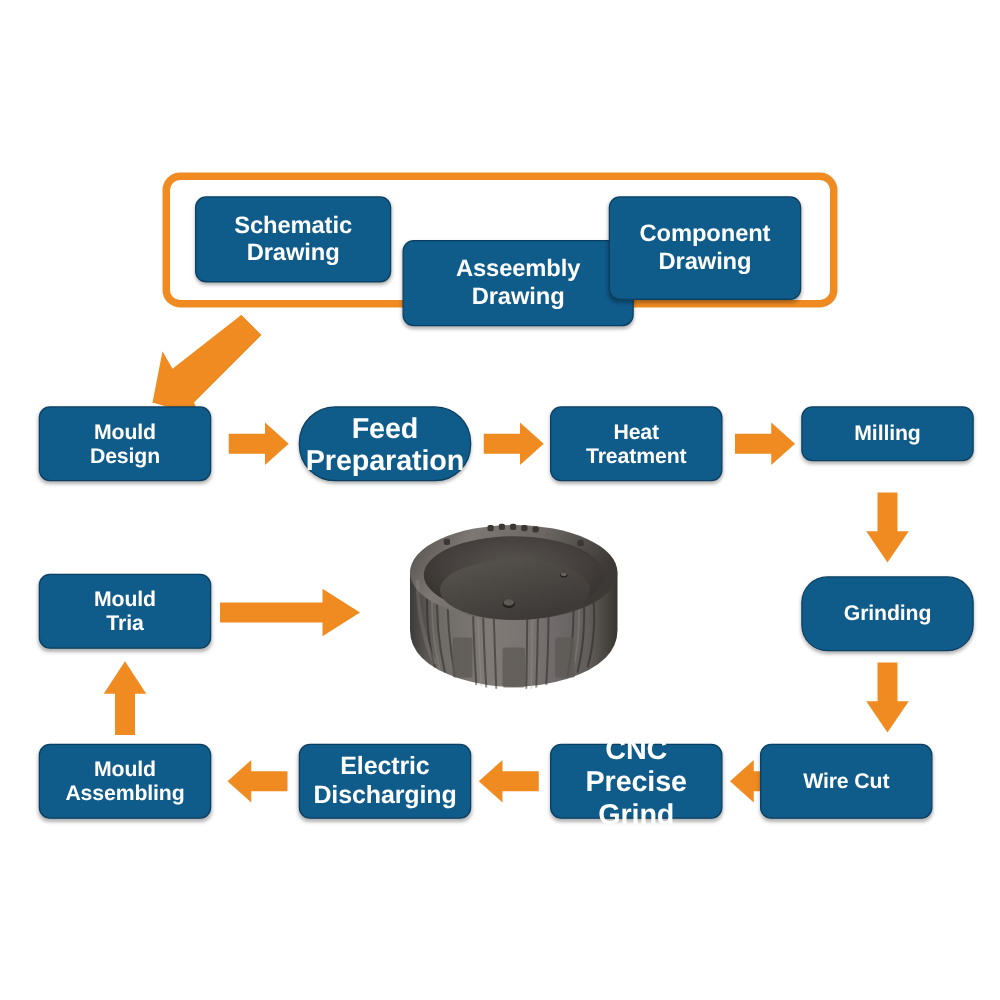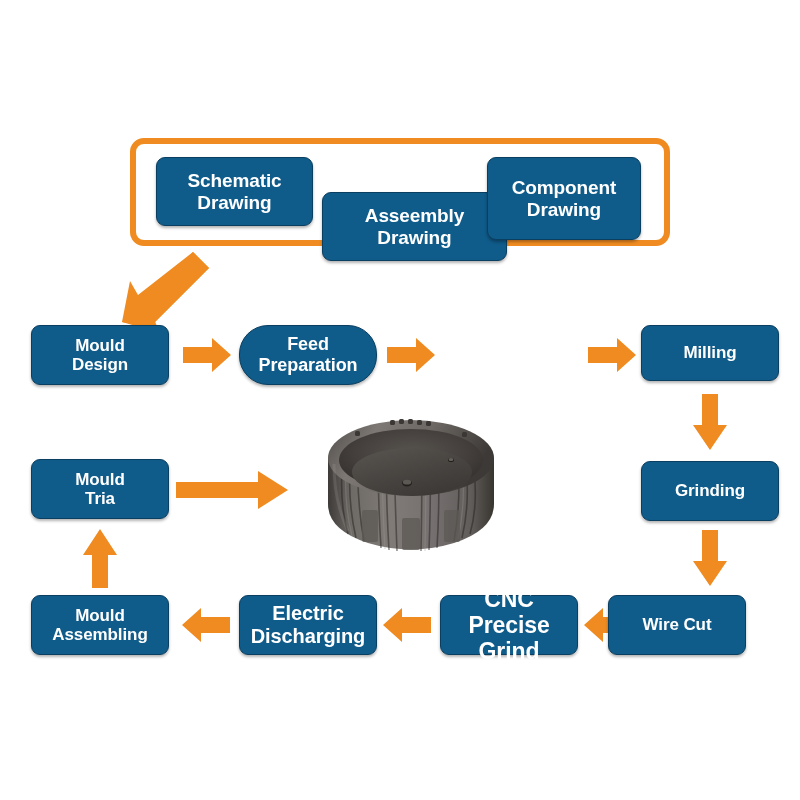--- a/index.html
+++ b/index.html
@@ -220,31 +220,35 @@
   <div class="node" style="left:487px;top:157px;width:154px;height:83px;font-size:19px;">
     <span class="label">Component
 Drawing</span>
   </div>
 
   <div class="node" style="left:31px;top:325px;width:138px;height:60px;font-size:17px;">
     <span class="label">Mould
 Design</span>
   </div>
 
-  <div class="node" style="left:239px;top:325px;width:138px;height:60px;font-size:18px;border-radius:29px;">
+  <div class="node" style="left:239px;top:325px;width:138px;height:60px;font-size:23px;border-radius:29px;">
     <span class="label">Feed
 Preparation</span>
   </div>
 
-
-  <div class="node" style="left:641px;top:325px;width:138px;height:56px;font-size:17px;">
+  <div class="node" style="left:440px;top:325px;width:138px;height:60px;font-size:17px;">
+    <span class="label">Heat
+Treatment</span>
+  </div>
+
+  <div class="node" style="left:641px;top:325px;width:138px;height:44px;font-size:17px;">
     <span class="label">Milling</span>
   </div>
 
-  <div class="node" style="left:641px;top:461px;width:138px;height:60px;font-size:17px;">
+  <div class="node" style="left:641px;top:461px;width:138px;height:60px;font-size:17px;border-radius:21px;">
     <span class="label">Grinding</span>
   </div>
 
   <div class="node" style="left:608px;top:595px;width:138px;height:60px;font-size:17px;">
     <span class="label">Wire Cut</span>
   </div>
 
   <div class="node" style="left:440px;top:595px;width:138px;height:60px;font-size:23px;">
     <span class="label">CNC Precise
 Grind</span>

